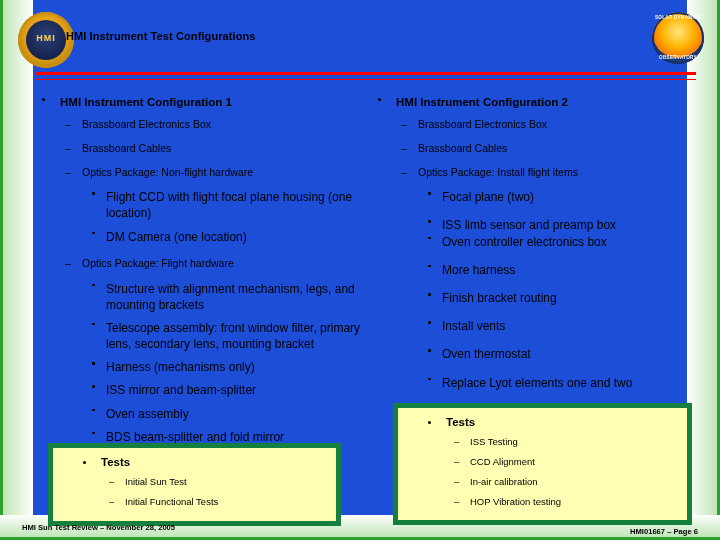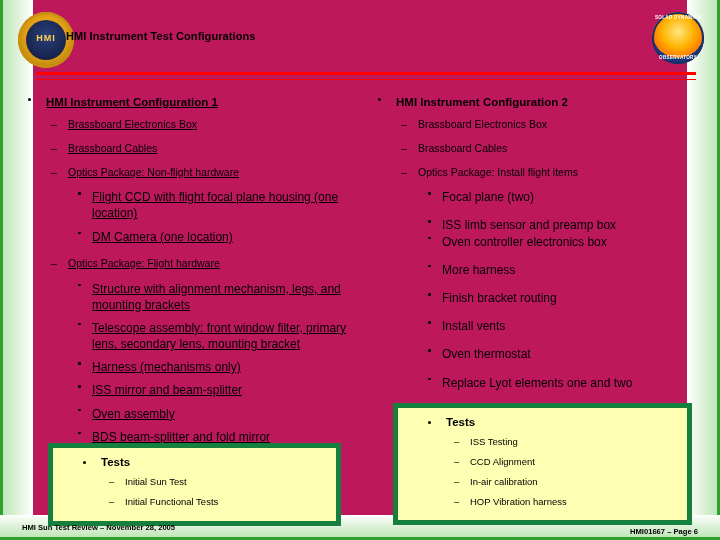--- a/index.html
+++ b/index.html
@@ -10,21 +10,21 @@
     width: 720px;
     height: 540px;
     font-family: "Liberation Sans", sans-serif;
     background: #ffffff;
     overflow: hidden;
   }
   .slide {
     position: relative;
     width: 720px;
     height: 540px;
-    background: #be185d;
+    background: #1d4ed8;
     box-sizing: border-box;
   }
   
   .frame-left {
     position: absolute;
     left: 0; top: 0;
     width: 30px; height: 540px;
     background: linear-gradient(to right, #bfe6b8 0%, #d9f0d3 40%, #ffffff 100%);
     border-left: 3px solid #2fa02f;
   }
@@ -139,21 +139,21 @@
     font-weight: bold;
     color: #ffffff;
     letter-spacing: 0.3px;
   }
 
   
   .col {
     position: absolute;
     top: 95px;
   }
-  .col-left { left: 18px; width: 330px; text-decoration: underline; }
+  .col-left { left: 32px; width: 330px; }
   .col-right { left: 368px; width: 320px; }
 
   .l1 {
     position: relative;
     padding-left: 28px;
     font-size: 11.5px;
     font-weight: bold;
     color: #000000;
     margin-bottom: 9px;
     line-height: 1.25;
@@ -441,20 +441,20 @@
     <div class="tests-item">
       <span class="dash">–</span>
       <span>CCD Alignment</span>
     </div>
     <div class="tests-item">
       <span class="dash">–</span>
       <span>In-air calibration</span>
     </div>
     <div class="tests-item">
       <span class="dash">–</span>
-      <span>HOP Vibration harness</span>
+      <span>HOP Vibration testing</span>
     </div>
   </div>
 
   <div class="footer-left">HMI Sun Test Review – November 28, 2005</div>
   <div class="footer-right">HMI01667 – Page 6</div>
 
 </div>
 
 </body></html>

